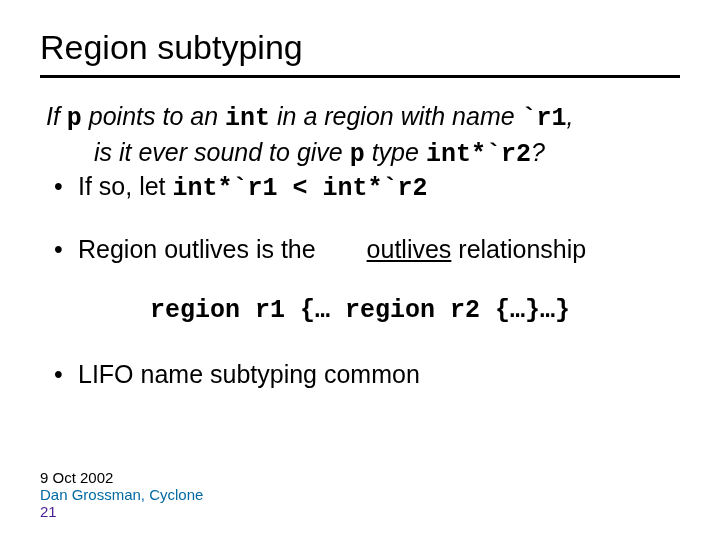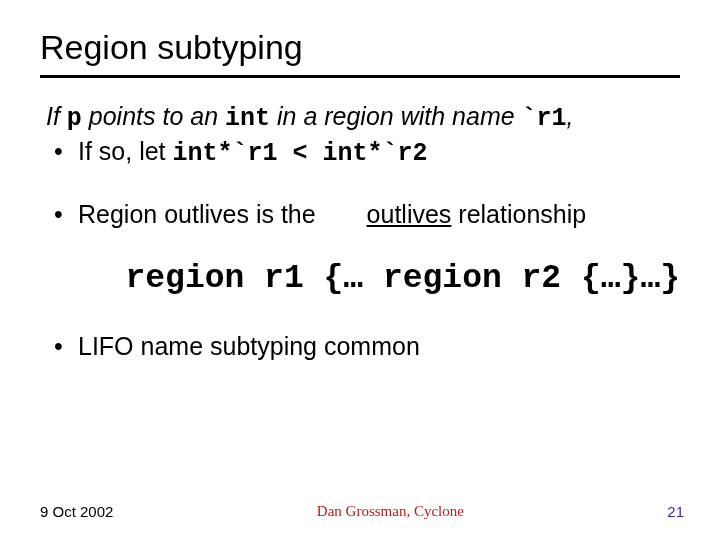--- a/index.html
+++ b/index.html
@@ -9,36 +9,39 @@
   .rule { border: none; border-top: 3px solid #000; margin-bottom: 22px; }
   .lead { font-style: italic; font-size: 25px; line-height: 1.3; padding-left: 6px; }
   .lead .mono { font-family: "Courier New", monospace; font-weight: bold; font-style: normal; }
   .lead .tail { font-style: italic; }
   .indent2 { display: block; padding-left: 48px; }
   ul.bullets { list-style: none; padding-left: 14px; }
   ul.bullets > li { font-size: 25px; line-height: 1.25; margin-bottom: 30px; position: relative; padding-left: 24px; }
   ul.bullets > li::before { content: "•"; position: absolute; left: 0; top: 0; }
   .mono { font-family: "Courier New", monospace; font-weight: bold; }
   .underline { text-decoration: underline; margin-left: 44px; }
-  .codeblock { font-family: "Courier New", monospace; font-weight: bold; font-size: 33px; text-align: right; margin: 0 0 34px 0; }
-  .footer { position: absolute; bottom: 20px; left: 40px; right: 36px; display: flex; justify-content: space-between; font-size: 15px; }
+  .codeblock { font-family: "Courier New", monospace; font-weight: bold; font-size: 25px; text-align: center; margin: 0 0 34px 0; }
+  .footer { position: absolute; bottom: 20px; left: 40px; right: 36px; display: flex; justify-content: space-between; font-size: 15px; flex-direction: column; }
   .footer .date { color: #000; }
-  .footer .author { color: #b91c1c; font-family: Liberation Serif, serif; }
+  .footer .author { color: #0369a1; }
   .footer .pagenum { color: #4c1d95; }
 </style>
 </head>
 <body>
 
 <div class="slide">
 
   <div class="title">Region subtyping</div>
   <hr class="rule">
 
   <div class="lead">
     <span>If </span><span class="mono">p</span><span> points to an </span><span class="mono">int</span><span class="tail"> in a region with name </span><span class="mono">`r1</span><span class="tail">,</span>
+    <span class="indent2">
+      <span>is it ever sound to give </span><span class="mono">p</span><span> type </span><span class="mono">int*`r2</span><span>?</span>
+    </span>
   </div>
 
   <ul class="bullets">
     <li>
       <span>If so, let </span><span class="mono">int*`r1</span><span class="mono"> &lt; </span><span class="mono">int*`r2</span>
     </li>
     <li>
       <span>Region outlives is the </span><span class="underline">outlives</span><span> relationship</span>
     </li>
   </ul>

